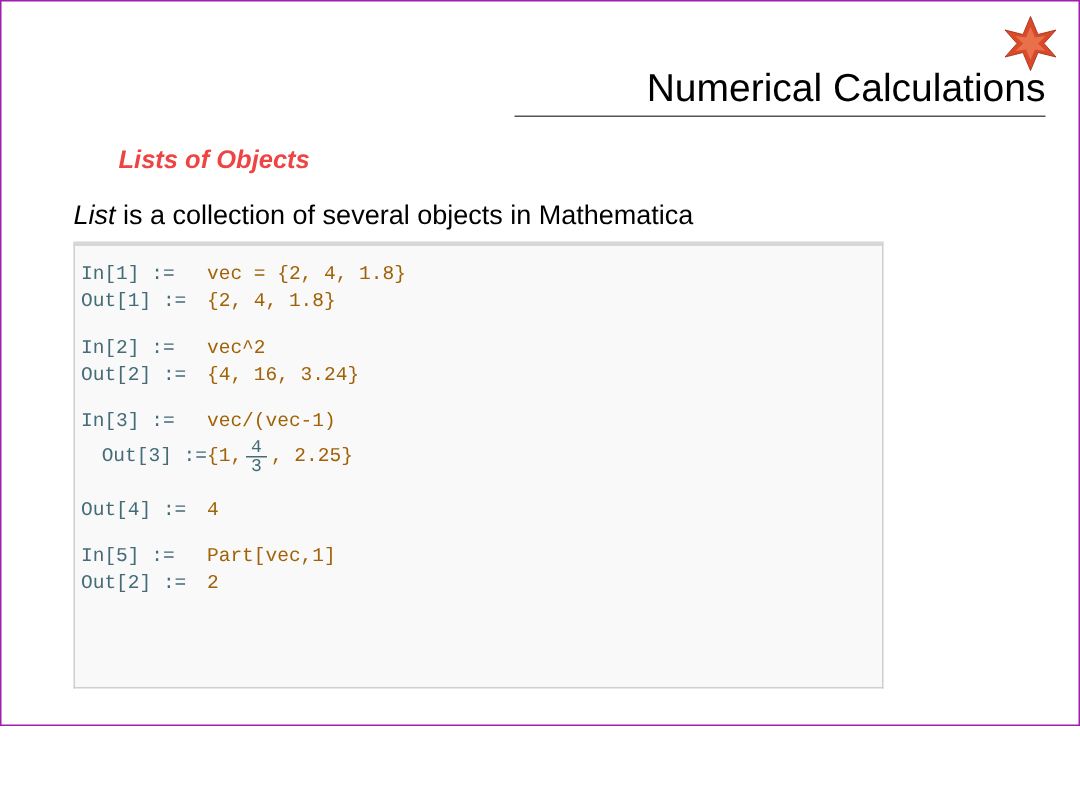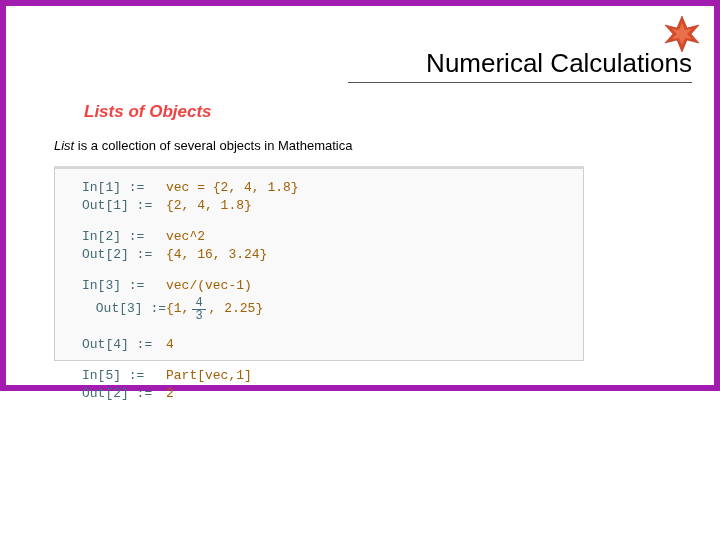--- a/index.html
+++ b/index.html
@@ -6,22 +6,22 @@
   body {
     margin: 0;
     width: 720px;
     height: 540px;
     font-family: Arial, Helvetica, sans-serif;
     background: #fff;
     position: relative;
   }
   .slide {
     width: 720px;
-    height: 391px;
-    border: 6px solid #a21caf;
+    height: 484px;
+    border: 1px solid #a21caf;
     position: relative;
     padding: 0;
   }
   .logo {
     position: absolute;
     top: 8px;
     right: 10px;
   }
   .header-zone {
     position: absolute;
@@ -50,34 +50,34 @@
     left: 78px;
     font-size: 17px;
     font-style: italic;
     font-weight: 700;
     color: #ef4444;
   }
   .intro {
     position: absolute;
     top: 132px;
     left: 48px;
-    font-size: 13px;
+    font-size: 18px;
     color: #000;
   }
   .intro .em { font-style: italic; }
   .codebox {
     position: absolute;
     top: 160px;
     left: 48px;
     right: 130px;
     bottom: 24px;
     background: #f9f9f9;
     border: 1px solid #cfcfcf;
     border-top: 3px solid #d7d7d7;
-    padding: 10px 14px 10px 27px;
+    padding: 10px 14px 10px 4px;
     font-family: "Courier New", Courier, monospace;
     font-size: 13px;
     line-height: 1.35;
     color: #4a7a8a;
   }
   .codebox .blk { margin-bottom: 14px; }
   .codebox .ln {
     white-space: nowrap;
     display: flex;
     align-items: center;

